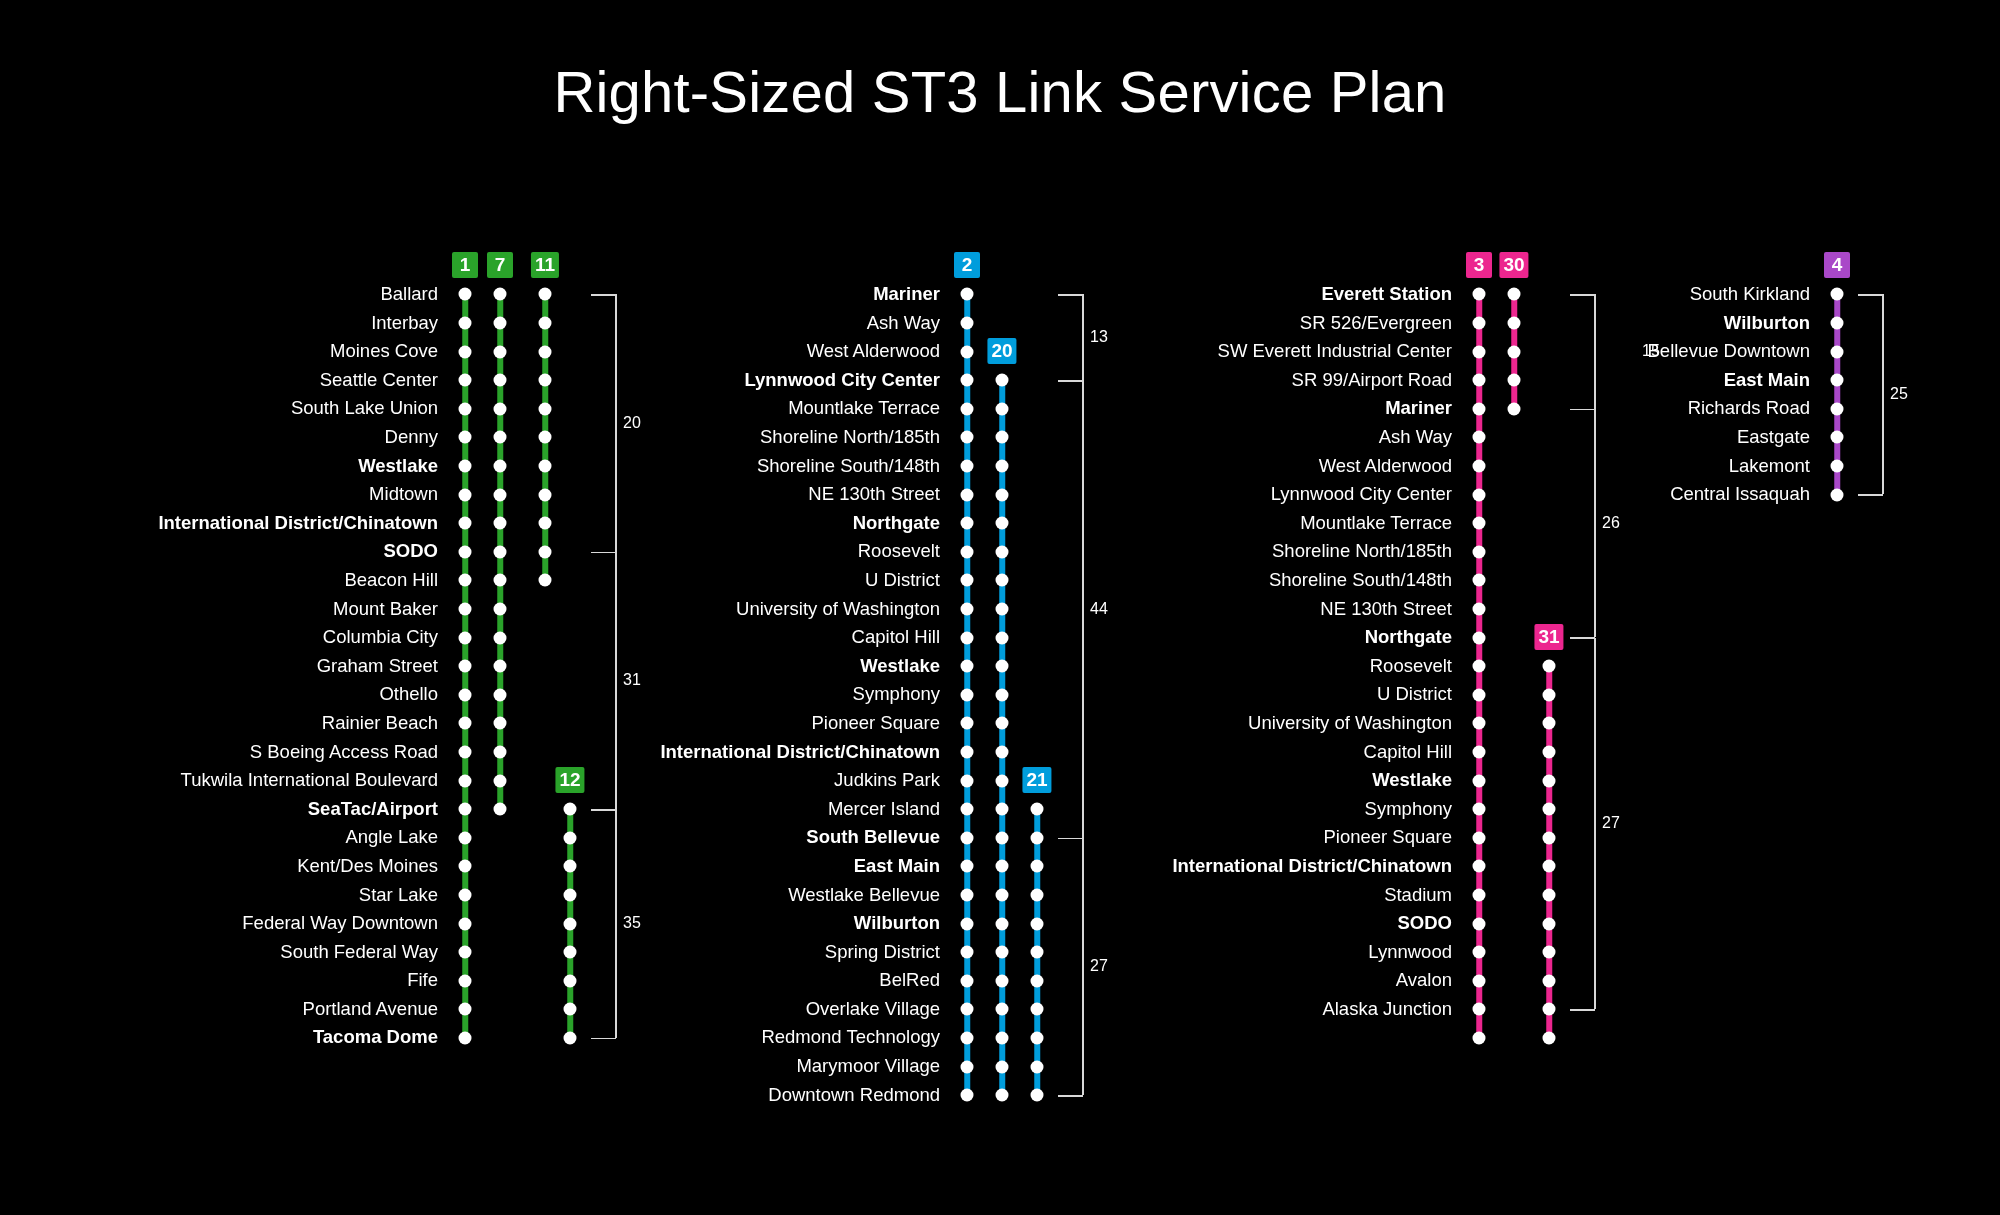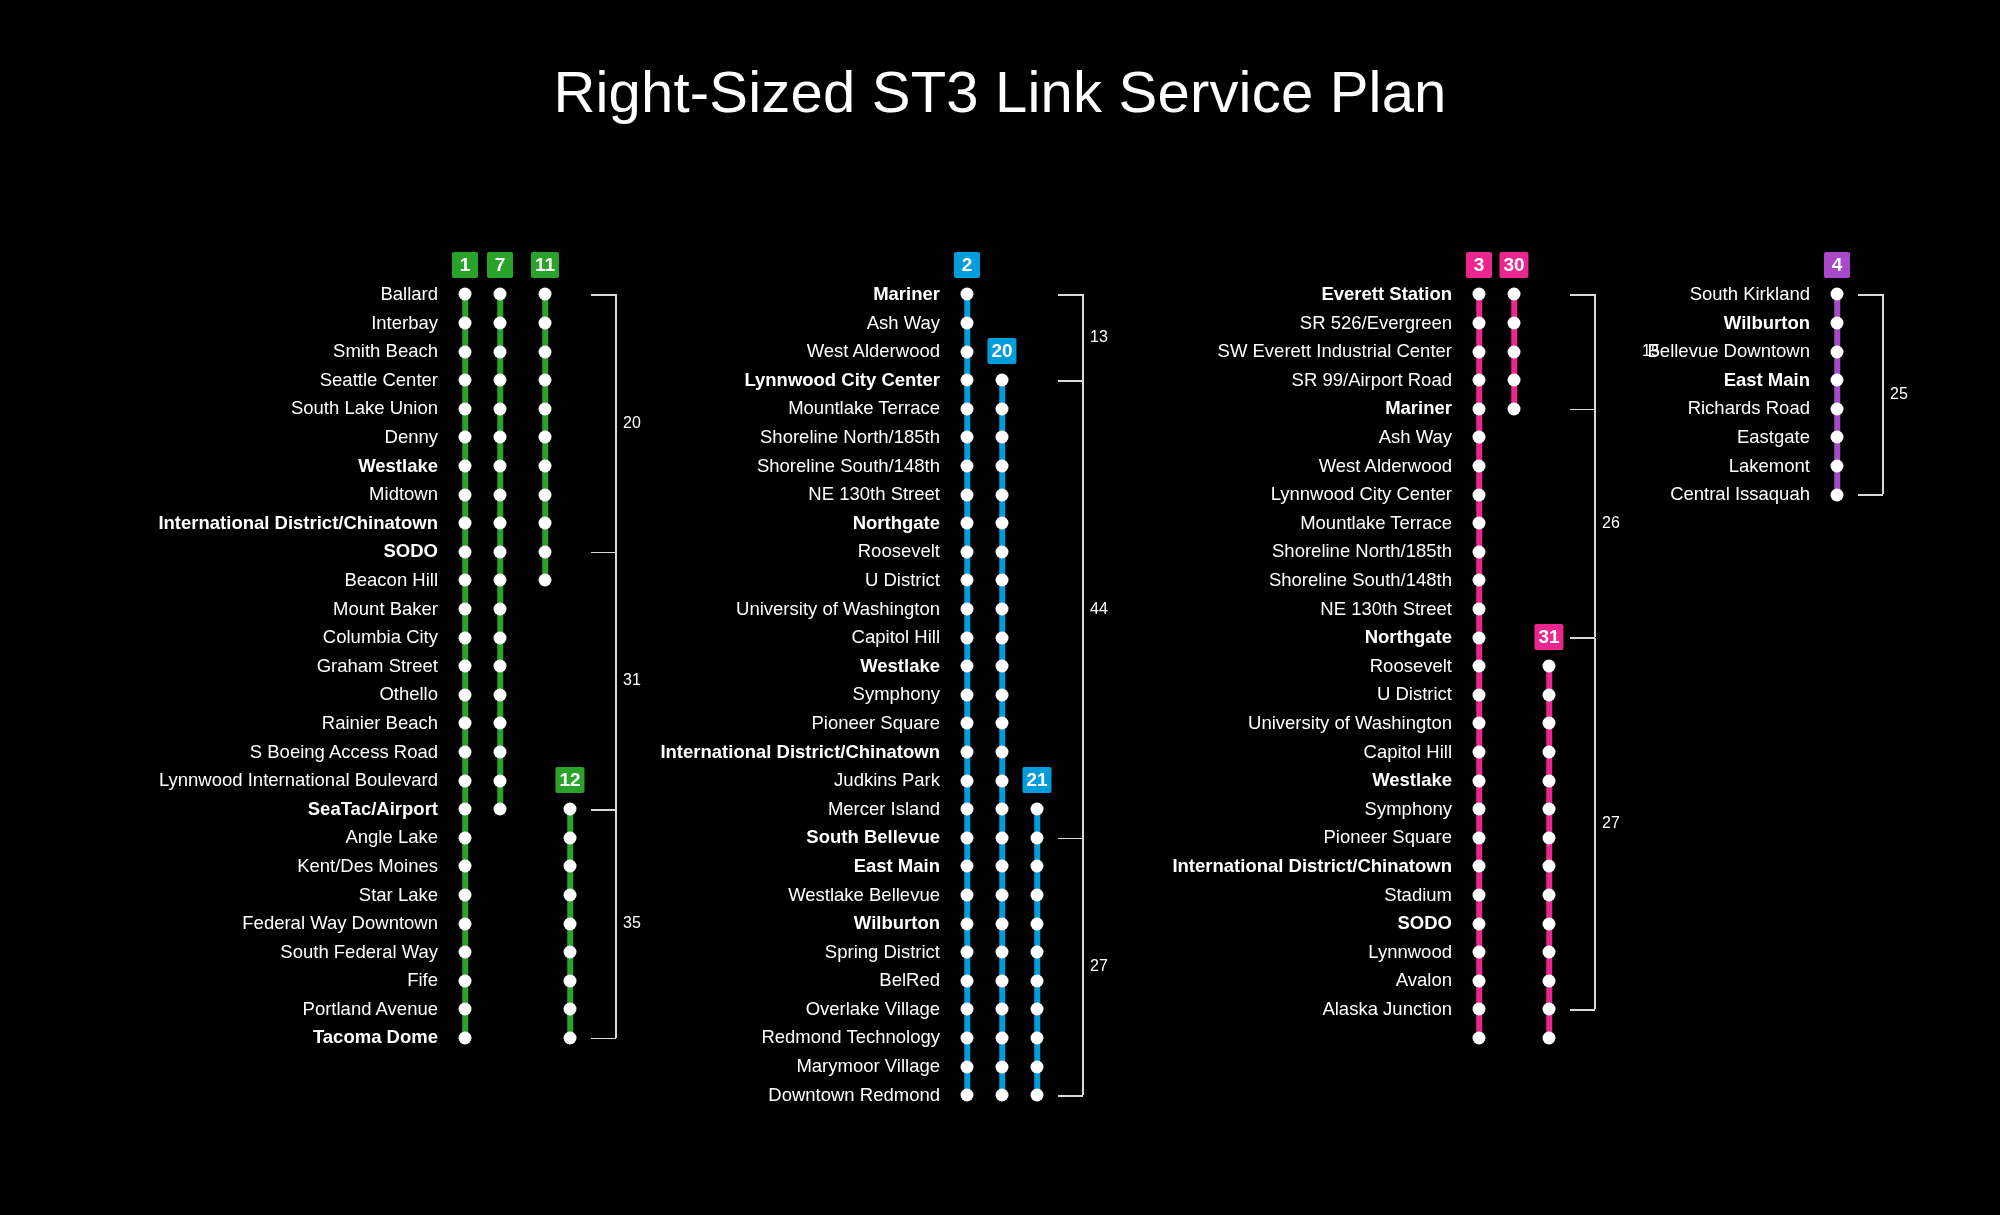--- a/index.html
+++ b/index.html
@@ -132,21 +132,21 @@
       <div class="group" style="left: 140px;">
         <div class="grid">
           <div class="rows" style="width: 298px;">
             <div class="row">
               <div class="label">Ballard</div>
             </div>
             <div class="row">
               <div class="label">Interbay</div>
             </div>
             <div class="row">
-              <div class="label">Smith Beach</div>
+              <div class="label">Moines Cove</div>
             </div>
             <div class="row">
               <div class="label">Seattle Center</div>
             </div>
             <div class="row">
               <div class="label">South Lake Union</div>
             </div>
             <div class="row">
               <div class="label">Denny</div>
             </div>
@@ -177,21 +177,21 @@
             <div class="row">
               <div class="label">Othello</div>
             </div>
             <div class="row">
               <div class="label">Rainier Beach</div>
             </div>
             <div class="row">
               <div class="label">S Boeing Access Road</div>
             </div>
             <div class="row">
-              <div class="label">Lynnwood International Boulevard</div>
+              <div class="label">Tukwila International Boulevard</div>
             </div>
             <div class="row">
               <div class="label bold">SeaTac/Airport</div>
             </div>
             <div class="row">
               <div class="label">Angle Lake</div>
             </div>
             <div class="row">
               <div class="label">Kent/Des Moines</div>
             </div>

